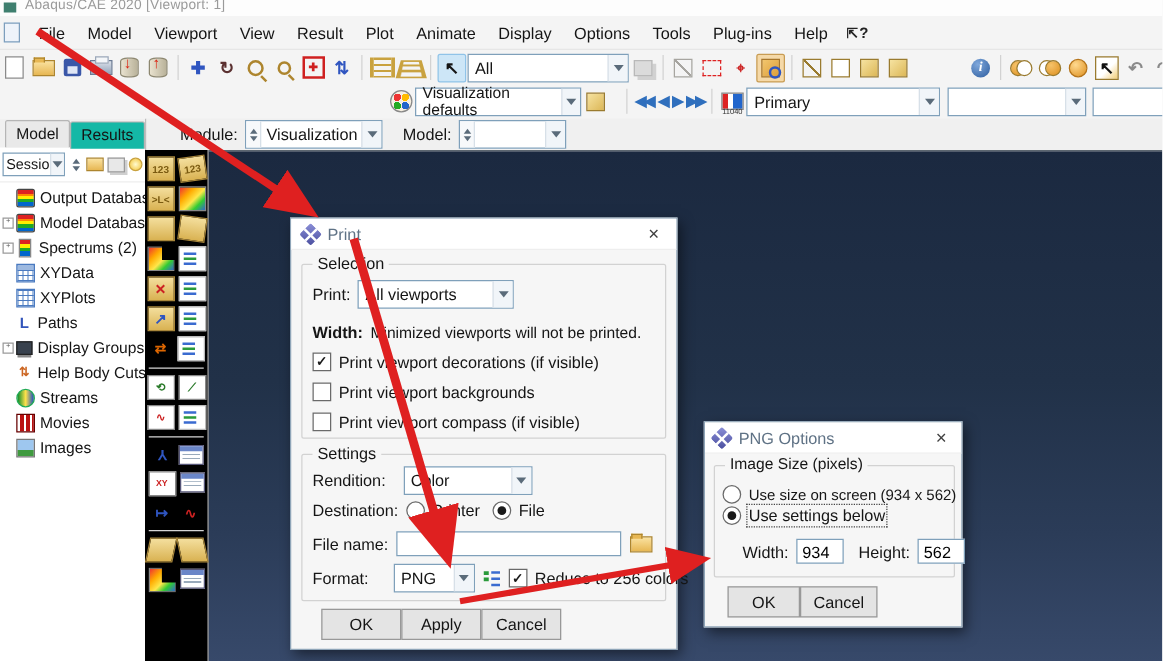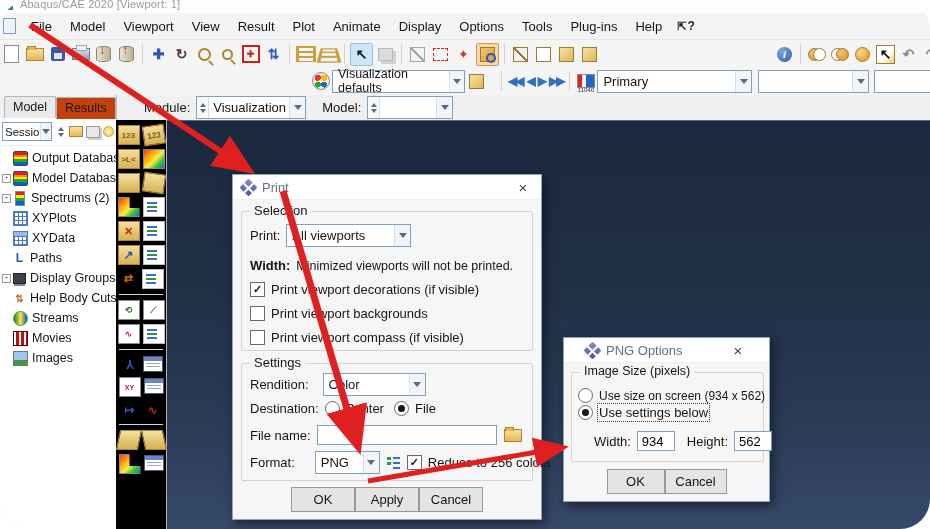--- a/index.html
+++ b/index.html
@@ -1,17 +1,17 @@
 <!DOCTYPE html>
 <html><head>
 <meta charset="utf-8">
 <style>
   html,body{margin:0;padding:0;background:#fff}
   #app{position:relative;width:930px;height:529px;overflow:hidden;background:#f2f2f2;
-       font-family:"Liberation Sans",sans-serif;font-size:13px;color:#151515;border-radius:30px;}
+       font-family:"Liberation Sans",sans-serif;font-size:13px;color:#151515;}
 
   
   .titlebar{position:absolute;left:0;top:0;width:100%;height:13px;background:#fdfdfd;overflow:hidden}
   .titlebar .wlogo{position:absolute;left:3px;top:2px;width:10px;height:8px;background:#3f7f6f}
   .titlebar .wtitle{position:absolute;left:20px;top:-2px;font-size:11px;color:#9a9a9a;letter-spacing:.2px}
 
   .menubar{position:absolute;left:0;top:13px;width:100%;height:26px;background:#f4f4f4;
            display:flex;align-items:center}
   .menudoc{width:11px;height:14px;background:#eef3fa;border:1px solid #7d9ebd;margin:0 6px 0 3px}
   .mitem{padding:3px 9px;cursor:default}
@@ -82,21 +82,21 @@
   .spin i.dn{border-top:4px solid #5a6b7a}
 
   
   .modbar{position:absolute;left:116px;top:95px;right:0;height:25px;background:#f0f0f0;
           display:flex;align-items:center;padding-left:28px;gap:6px}
 
   
   .sidebar{position:absolute;left:0;top:95px;width:116px;bottom:0;background:#fff;border-right:1px solid #bdbdbd}
   .tabs{display:flex;padding-left:4px;background:#f0f0f0;height:23px;align-items:flex-end}
   .tab{padding:3px 8px 4px;border:1px solid #b5b5b5;border-bottom:none;background:#e9e9e9;font-size:12.5px;border-radius:2px 2px 0 0}
-  .tab.active{background:#c2410c;position:relative;top:1px}
+  .tab.active{background:#14b8a6;position:relative;top:1px}
   .sessrow{display:flex;align-items:center;gap:3px;padding:4px 2px;border-bottom:1px solid #eee}
   .mini{width:14px;height:14px;display:flex;align-items:center;justify-content:center;font-size:10px}
   .s-folder{width:13px;height:9px;background:linear-gradient(#fae2a0,#e7b753);border:1px solid #ad852e}
   .s-link{width:12px;height:10px;border:1px solid #9a9a9a;background:#e8e8e8;box-shadow:2px 2px 0 #cfcfcf}
   .s-bulb{width:9px;height:9px;border-radius:50%;background:radial-gradient(#fffbd0,#f2c233);border:1px solid #c9a23f}
   .tree{padding-top:2px}
   .trow{height:20px;display:flex;align-items:center;gap:4px;padding-left:13px;white-space:nowrap;font-size:12.5px}
   .texp{position:absolute;left:2px;width:7px;height:7px;border:1px solid #9a9a9a;background:#fff;font-size:6px;line-height:5px;text-align:center;color:#555}
   .ticon{width:13px;height:13px;flex:0 0 auto;display:flex;align-items:center;justify-content:center;font-size:10px}
   .ti-odb{background:linear-gradient(180deg,#d22 0 3px,#f80 3px 5px,#fe0 5px 7px,#2a2 7px 10px,#06c 10px);border-radius:2px;border:1px solid #444}
@@ -151,21 +151,21 @@
   .dclose{margin-left:auto;color:#404040;font-size:15px;width:18px;text-align:center}
   .group{position:absolute;border:1px solid #d2d2d2;border-radius:2px}
   .legend{position:absolute;top:-9px;left:8px;background:#f6f6f6;padding:0 4px;font-size:13px}
   .row{position:absolute;display:flex;align-items:center;gap:6px;white-space:nowrap}
   .cb{width:13px;height:13px;border:1px solid #6a6a6a;background:#fff;display:flex;align-items:center;justify-content:center;
       font-size:11px;font-weight:bold;color:#1a1a1a;flex:0 0 auto}
   .rad{width:13px;height:13px;border:1px solid #6a6a6a;border-radius:50%;background:#fff;position:relative;flex:0 0 auto}
   .rad.sel::after{content:"";position:absolute;inset:3px;border-radius:50%;background:#1a1a1a}
   .inp{border:1px solid #7fa0ba;background:#fff;height:20px;font:inherit;padding:0 4px;box-sizing:border-box}
   .btn{min-width:62px;height:23px;background:#e4e4e4;border:1px solid #989898;display:flex;align-items:center;justify-content:center;font-size:13px}
-  .btnrow{position:absolute;display:flex;width:100%;justify-content:center;box-sizing:border-box}
+  .btnrow{position:absolute;display:flex;width:100%;justify-content:flex-start;box-sizing:border-box}
   .focus-dotted{outline:1px dotted #444;outline-offset:1px}
   .fmt-list-ic{width:15px;height:15px;background:
      linear-gradient(#2a9a3a 0 0) 1px 2px/4px 3px,
      linear-gradient(#3a6bd0 0 0) 7px 2px/7px 2px,
      linear-gradient(#3a6bd0 0 0) 7px 7px/7px 2px,
      linear-gradient(#2a9a3a 0 0) 1px 7px/4px 3px,
      linear-gradient(#3a6bd0 0 0) 7px 12px/7px 2px,#f6f6f6;background-repeat:no-repeat}
   .notebold{font-weight:bold}
 
   
@@ -236,20 +236,24 @@
     <span class="ic glyph-blue">⇅</span>
     <span class="vsep"></span>
     <span class="ic">
         <span class="sh-tracks"></span>
       </span>
     <span class="ic">
         <span class="sh-tracks" style="transform:perspective(20px) rotateX(30deg)"></span>
       </span>
     <span class="vsep"></span>
     <span class="ic sel" style="font-weight:bold">↖</span>
+    <div class="combo" style="width:122px">
+      <span>All</span>
+      <span class="chev"></span>
+    </div>
     <span class="ic gray">
         <span class="sh-copyvp"></span>
       </span>
     <span class="vsep"></span>
     <span class="ic gray">
         <span class="sh-cube wire"></span>
       </span>
     <span class="ic">
         <span class="sh-boxsel"></span>
       </span>
@@ -380,26 +384,26 @@
           <span class="texp">+</span>
           <span class="ticon ti-odb"></span>
           <span>Model Database (</span>
         </div>
       <div class="trow" style="position:relative">
           <span class="texp">+</span>
           <span class="ticon ti-spec"></span>
           <span>Spectrums (2)</span>
         </div>
       <div class="trow">
+          <span class="ticon ti-table"></span>
+          <span>XYData</span>
+        </div>
+      <div class="trow">
           <span class="ticon ti-grid"></span>
           <span>XYPlots</span>
-        </div>
-      <div class="trow">
-          <span class="ticon ti-table"></span>
-          <span>XYData</span>
         </div>
       <div class="trow">
           <span class="ticon ti-paths">L</span>
           <span>Paths</span>
         </div>
       <div class="trow" style="position:relative">
           <span class="texp">+</span>
           <span class="ticon">
             <span class="ti-dg"></span>
           </span>
@@ -564,21 +568,21 @@
     </div>
 
     <div class="btnrow" style="left:0;top:312px;padding:0 24px">
       <span class="btn">OK</span>
       <span class="btn">Apply</span>
       <span class="btn">Cancel</span>
     </div>
   </div>
 
   <div class="dlg" style="left:563px;top:337px;width:205px;height:163px">
-    <div class="dtitle" style="padding:0 22px">
+    <div class="dtitle" style="padding:0 7px">
       <span class="abqlogo"></span>
       <span class="txt">PNG Options</span>
       <span class="dclose">×</span>
     </div>
     <div class="group" style="left:7px;top:34px;width:191px;height:88px">
       <span class="legend" style="font-size:12.5px">Image Size (pixels)</span>
       <div class="row" style="left:6px;top:15px">
         <span class="rad"></span>
         <span style="font-size:12px">Use size on screen  (934 x 562)</span>
       </div>

